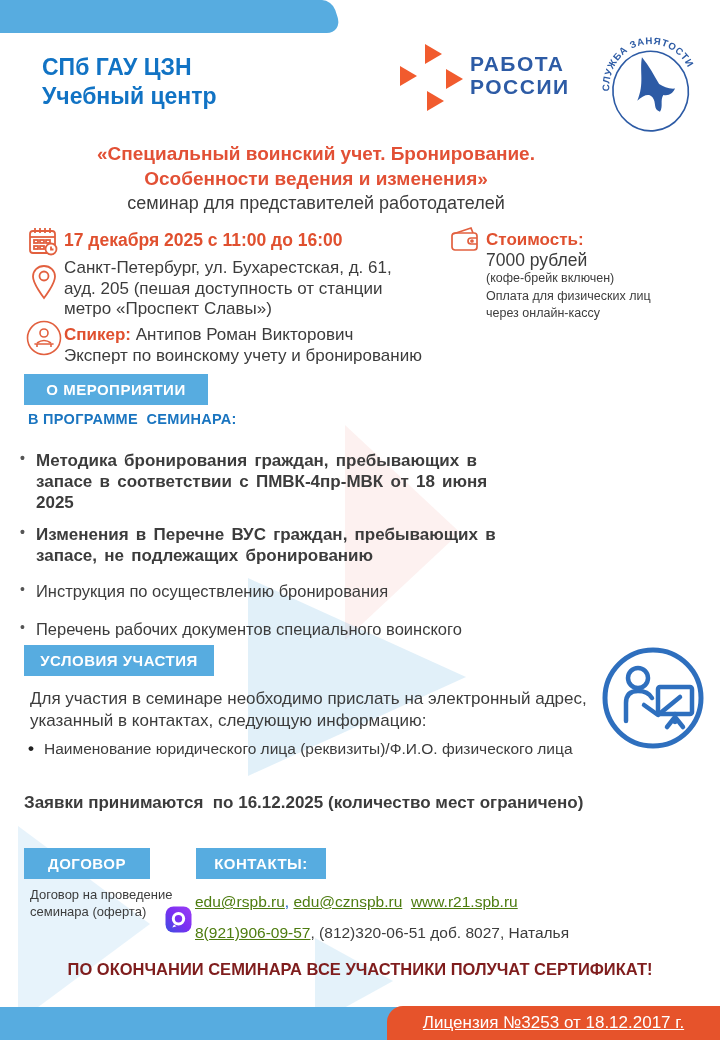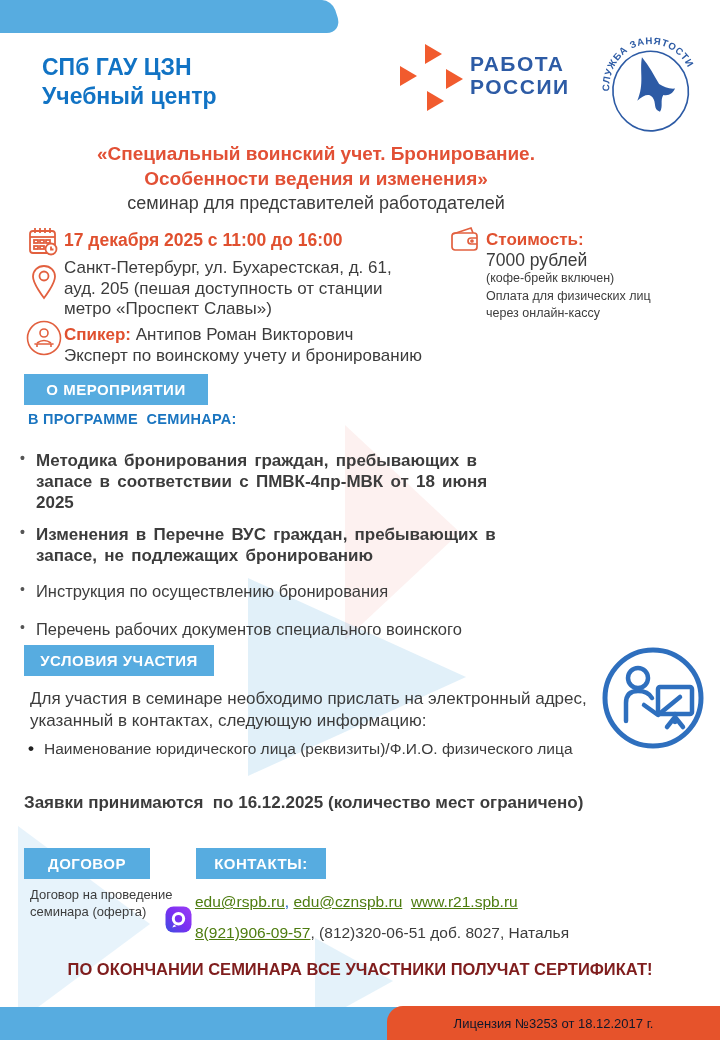--- a/index.html
+++ b/index.html
@@ -6,21 +6,21 @@
   .page{position:relative;width:720px;height:1040px;background:#fff;overflow:hidden;
         font-family:"Liberation Sans", sans-serif;color:#3c3c3c;margin:0 auto;}
 
   
   .top-bar{position:absolute;top:0;left:-34px;width:366px;height:33px;background:#57ace0;
            border-radius:0 10px 16px 0;transform:skewX(18deg);transform-origin:top left;}
   .bottom-bar{position:absolute;bottom:0;left:-34px;width:478px;height:33px;background:#57ace0;
            border-radius:0 14px 0 0;transform:skewX(18deg);transform-origin:bottom left;}
   .license-banner{position:absolute;bottom:0;right:0;width:333px;height:34px;background:#e6532b;
            border-radius:16px 0 0 0;display:flex;align-items:center;justify-content:center;}
-  .license-banner span{color:#0f172a;font-size:13px;}
+  .license-banner span{color:#ffffff;font-size:17px;text-decoration:underline;}
 
   
   .tri{position:absolute;clip-path:polygon(0 0,100% 50%,0 100%);}
   .tri.pink{left:345px;top:425px;width:115px;height:215px;background:rgba(235,80,60,0.08);}
   .tri.blue1{left:248px;top:578px;width:218px;height:198px;background:rgba(87,172,224,0.18);}
   .tri.blue2{left:18px;top:826px;width:132px;height:196px;background:rgba(87,172,224,0.14);}
   .tri.blue3{left:315px;top:938px;width:78px;height:86px;background:rgba(87,172,224,0.16);}
 
   
   .org-title{position:absolute;left:42px;top:53px;font-size:23px;font-weight:700;color:#1173c4;line-height:1.28;}

